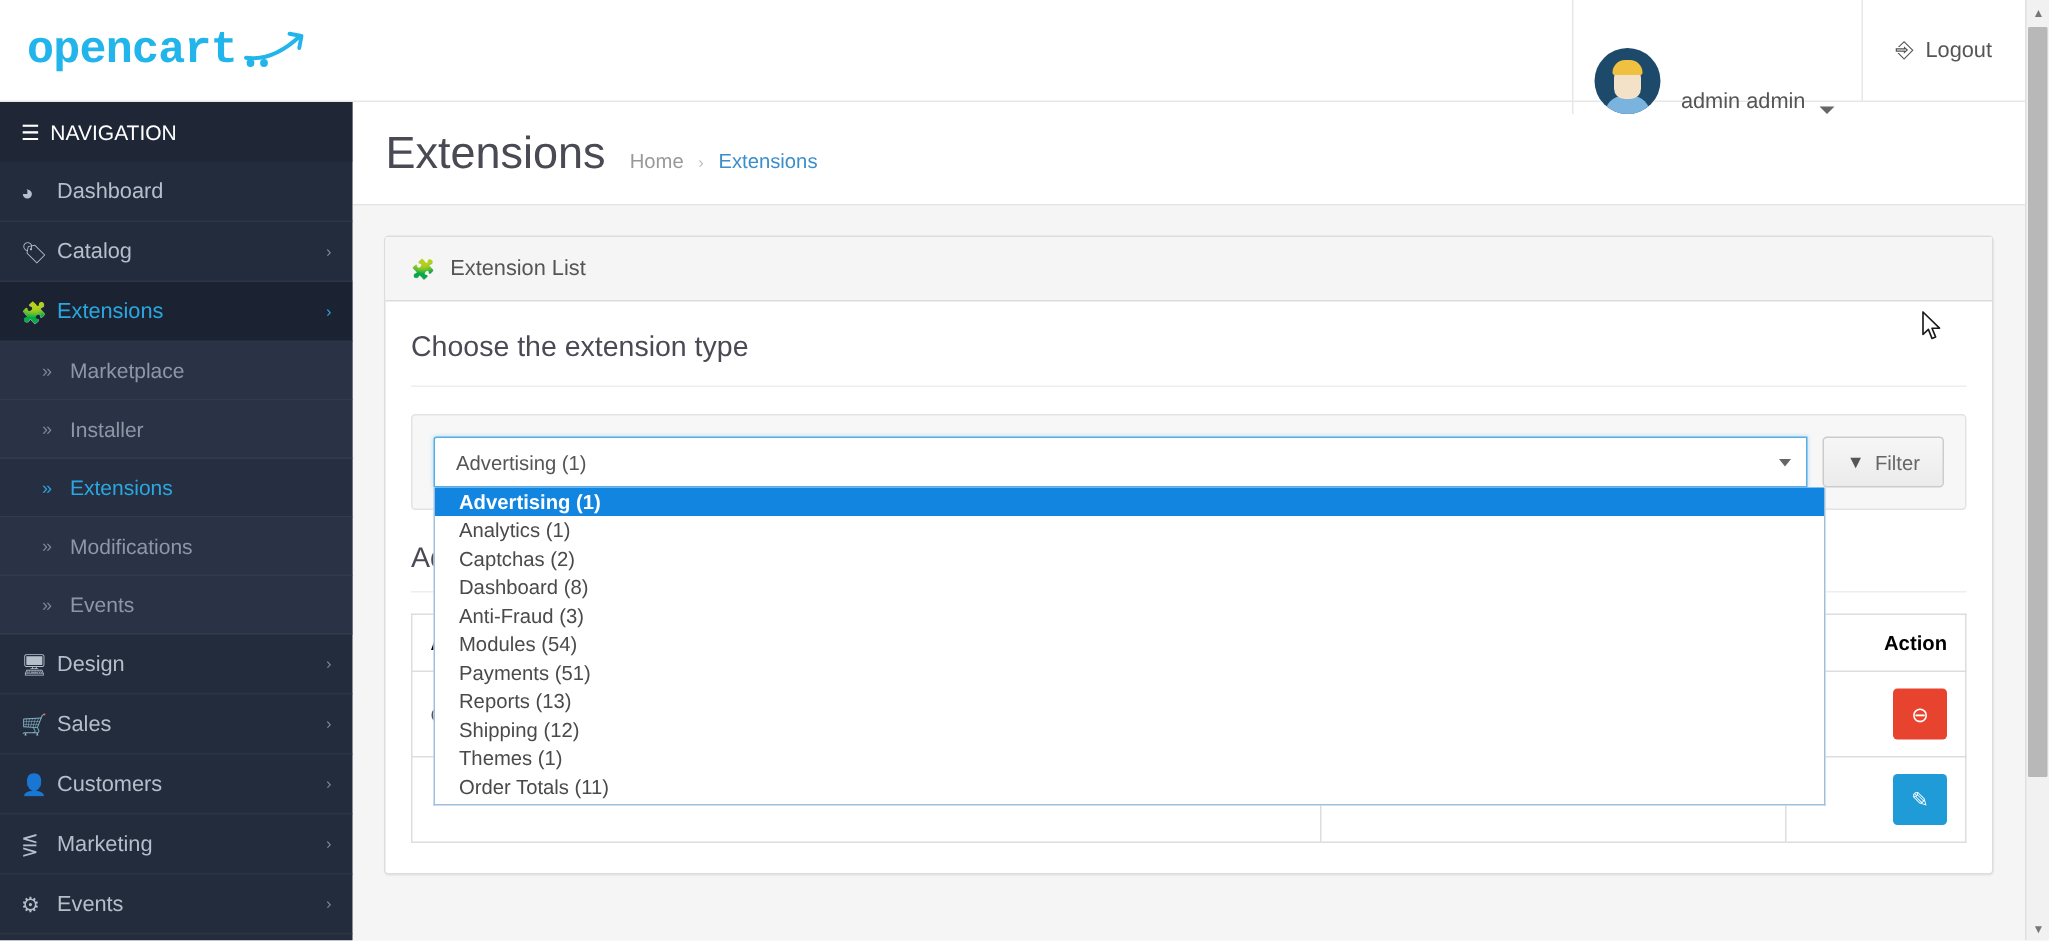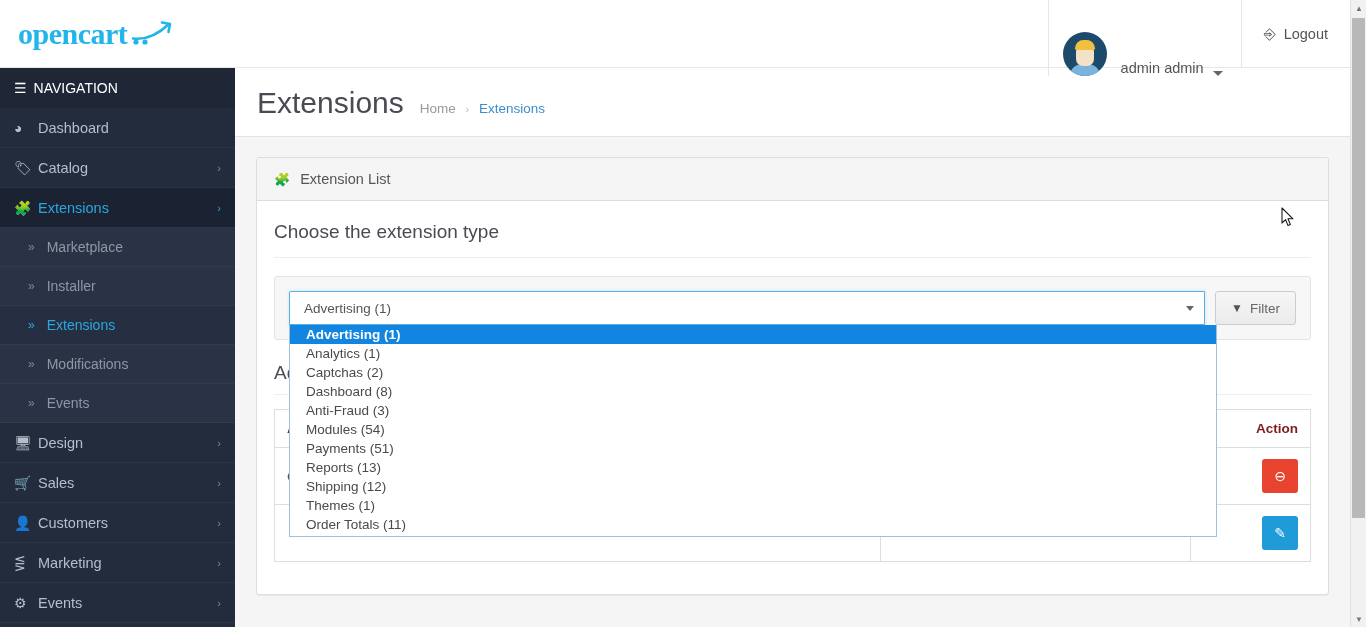--- a/index.html
+++ b/index.html
@@ -24,21 +24,21 @@
     z-index: 30;
   }
   #logo-area {
     width: 235px; height: 68px;
     display: flex; align-items: center; padding-left: 18px;
     flex: none;
   }
   .logo-text {
     font-size: 30px; font-weight: bold; color: #22b5eb;
     letter-spacing: -0.5px; line-height: 1;
-    font-family: Liberation Serif, serif;
+    font-family: Liberation Mono, monospace;
   }
   .logo-cart { margin-left: 2px; display: inline-block; }
   #header-spacer { flex: 1 1 auto; }
   #user-menu {
     display: flex; align-items: flex-end; height: 84px;
     padding: 0 18px 0 14px;
     border-left: 1px solid #e7e7e7;
     cursor: pointer;
     margin-left: 44px;
   }
@@ -141,21 +141,21 @@
     box-shadow: 0 1px 1px rgba(0,0,0,.05);
     position: relative;
   }
   #panel-head {
     height: 43px; background: #f5f5f5;
     border-bottom: 1px solid #ddd;
     display: flex; align-items: center; padding: 0 17px;
     color: #555; font-size: 14.5px;
   }
   #panel-head .ph-icon { margin-right: 10px; font-size: 13px; color: #444; }
-  #panel-body { padding: 16px 17px 32px 17px; position: relative; }
+  #panel-body { padding: 16px 17px 20px 17px; position: relative; }
 
   #choose-title {
     font-size: 19px; color: #4a4a54; font-weight: normal;
     padding: 4px 0 14px 0;
     border-bottom: 1px solid #eee;
   }
 
   
   #filter-well {
     margin-top: 18px;
@@ -214,21 +214,21 @@
 
   
   #ext-section { margin-top: 22px; }
   #ext-heading {
     font-size: 19px; color: #4a4a54; font-weight: normal;
     padding-bottom: 10px; border-bottom: 1px solid #eee;
   }
   #ext-table { width: 100%; border-collapse: collapse; margin-top: 14px; }
   #ext-table th {
     border: 1px solid #ddd; background: #fff;
-    padding: 11px 12px; font-size: 13.5px; color: #7f1d1d;
+    padding: 11px 12px; font-size: 13.5px; color: #000000;
     text-align: left;
   }
   #ext-table th.col-action { text-align: right; width: 120px; }
   #ext-table td {
     border: 1px solid #ddd; padding: 11px 12px;
     font-size: 13.5px; color: #555; vertical-align: middle;
   }
   #ext-table td.cell-action { text-align: right; }
   .act-btn {
     display: inline-flex; align-items: center; justify-content: center;

